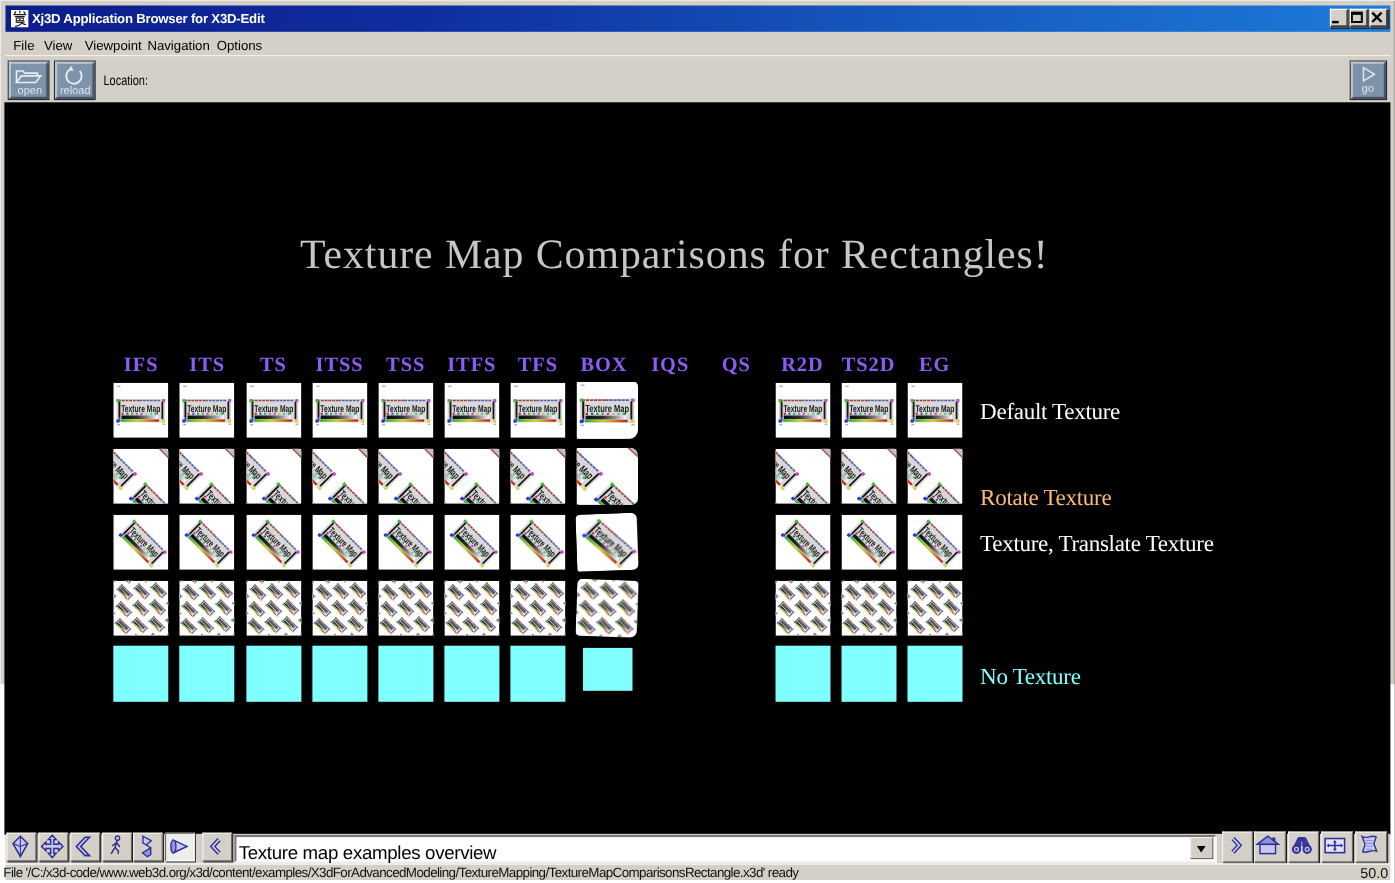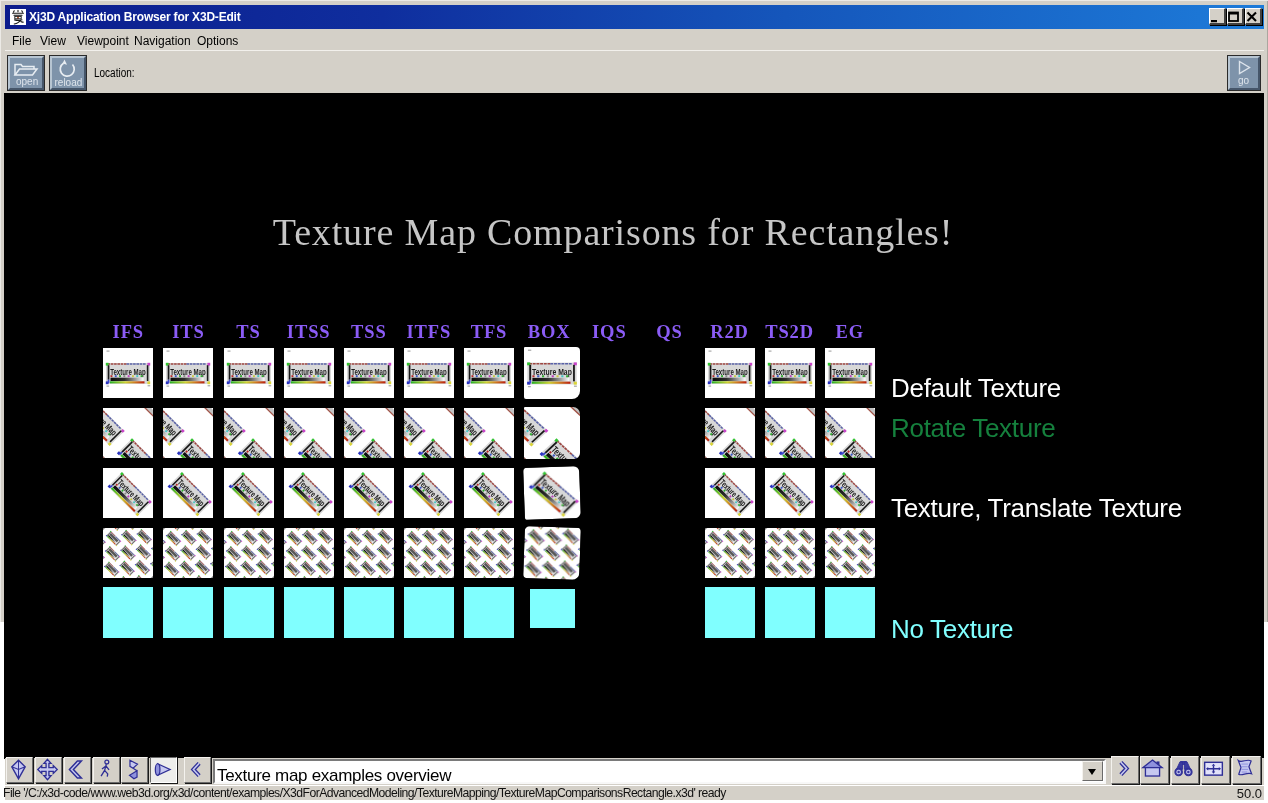--- a/index.html
+++ b/index.html
@@ -10,21 +10,21 @@
 #titletx { position:absolute; left:24px; top:4.5px; color:#fff; font-weight:bold; font-size:12px; letter-spacing:-0.2px; }
 #menubar { position:absolute; left:5px; top:28.5px; right:4px; height:21.5px; background:#d4d0c8; }
 .mi { position:absolute; top:5px; font-size:12px; color:#000; }
 #toolbar { position:absolute; left:5px; top:50px; right:4px; height:43px; background:#d4d0c8;
   border-top:1px solid #f2f0ec; }
 #canvas { position:absolute; left:4px; top:93px; width:1260px; height:666px; background:#000; overflow:hidden; }
 #bigtitle { position:absolute; left:3px; top:210px; width:1220px; text-align:center;
   font-family:"Liberation Serif", serif; font-size:38px; color:#c6c6c6; letter-spacing:0.85px; }
 .colh { position:absolute; top:322px; width:60px; text-align:center; font-family:"Liberation Serif", serif;
   font-size:18.5px; font-weight:bold; color:#8b5cf6; letter-spacing:0.9px; }
-.rowl { position:absolute; left:891px; font-family:Liberation Sans, sans-serif; font-size:26px; letter-spacing:-0.3px;margin-top:11px; }
+.rowl { position:absolute; left:891px; font-family:Liberation Serif, serif; font-size:21px; letter-spacing:-0.3px; }
 #navbar { position:absolute; left:5px; top:758px; right:4px; height:27px; background:#d4d0c8; }
 #statusbar { position:absolute; left:5px; top:785px; right:4px; height:14px; background:#d4d0c8;
   border-top:1px solid #fff; font-size:12.3px; color:#111; }
 .sunken { box-sizing:border-box; border-top:2px solid #7a7a7a; border-left:2px solid #7a7a7a;
   border-bottom:2px solid #f8f8f8; border-right:2px solid #f8f8f8; background:#fff; }
 .combobtn { position:absolute; box-sizing:border-box; background:#d4d0c8;
   border-top:1.5px solid #f4f2ee; border-left:1.5px solid #f4f2ee;
   border-bottom:1.5px solid #6a6a6a; border-right:1.5px solid #6a6a6a; }
 .arr { position:absolute; width:0; height:0; border-left:4.5px solid transparent; border-right:4.5px solid transparent; border-top:6px solid #000; }
 </style></head>
@@ -349,21 +349,21 @@
 <div style="position:absolute;left:223.5px;top:586.5px;width:50px;height:51px;background:#80ffff"></div>
 <div style="position:absolute;left:283.7px;top:586.5px;width:50px;height:51px;background:#80ffff"></div>
 <div style="position:absolute;left:343.8px;top:586.5px;width:50px;height:51px;background:#80ffff"></div>
 <div style="position:absolute;left:403.9px;top:586.5px;width:50px;height:51px;background:#80ffff"></div>
 <div style="position:absolute;left:464.0px;top:586.5px;width:50px;height:51px;background:#80ffff"></div>
 <div style="position:absolute;left:530px;top:589px;width:44.5px;height:39px;background:#80ffff"></div>
 <div style="position:absolute;left:704.5px;top:586.5px;width:50px;height:51px;background:#80ffff"></div>
 <div style="position:absolute;left:764.6px;top:586.5px;width:50px;height:51px;background:#80ffff"></div>
 <div style="position:absolute;left:824.7px;top:586.5px;width:50px;height:51px;background:#80ffff"></div>
   <div class="rowl" style="top:361.5px;color:#fff">Default Texture</div>
-<div class="rowl" style="top:402px;color:#15803d">Rotate Texture</div>
+<div class="rowl" style="top:440px;color:#fdba74">Rotate Texture</div>
 <div class="rowl" style="top:481.5px;color:#fff">Texture, Translate Texture</div>
 <div class="rowl" style="top:603px;color:#80ffff">No Texture</div>
   </div>
  </div>
  <div id="navbar">
   <div style="position:absolute;left:1.4px;top:-1.5px;width:27px;height:26.5px;background:#d4d0c8;border-top:1.5px solid #f4f2ee;border-left:1.5px solid #f4f2ee;border-bottom:1.5px solid #6a6a6a;border-right:1.5px solid #6a6a6a;box-sizing:border-box;box-shadow:1px 1px 0 #1a1a1a">
         <svg width="23" height="23" viewBox="0 0 26 26" style="position:absolute;left:0;top:0">
           <polygon points="13,2.5 20.5,10 13,23.5 5.5,10" fill="#c6c8f0" stroke="#2f2f96" stroke-width="1.6"></polygon>
           <polyline points="5.5,10 13,13 20.5,10" fill="none" stroke="#2f2f96" stroke-width="1.2"></polyline>
           <line x1="13" y1="3.5" x2="13" y2="23" stroke="#2f2f96" stroke-width="1.1"></line>

